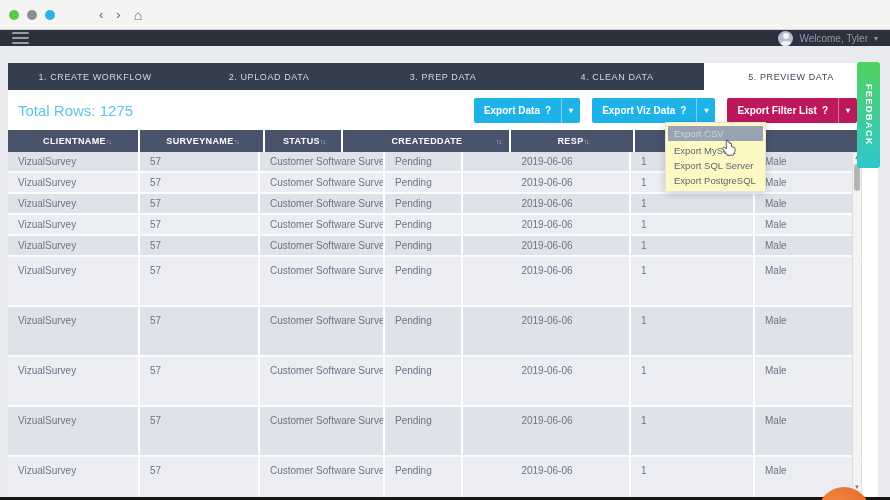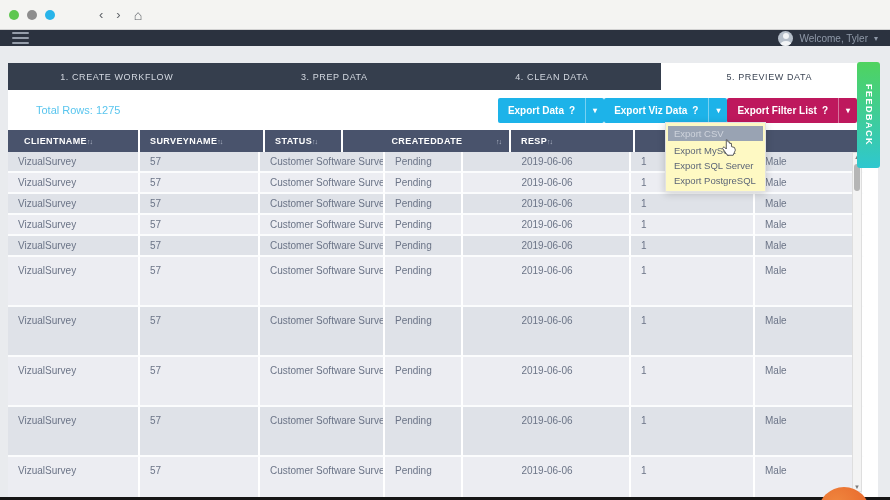--- a/index.html
+++ b/index.html
@@ -28,32 +28,32 @@
   .caret{font-size:8px;color:#8f99a8}
 
   
   .tabbar{position:absolute;top:63px;left:8px;width:870px;height:27px;background:#353e4d;display:flex;z-index:6}
   .tab{flex:1;display:flex;align-items:center;justify-content:center;font-size:9px;font-weight:normal;letter-spacing:.6px;color:#d3d8e0;cursor:pointer;white-space:nowrap}
   .tab.active{background:#ffffff;color:#3c4554}
 
   
   .content{position:absolute;top:90px;left:8px;width:870px;height:410px;background:#fff;z-index:4}
   .toolbar{position:absolute;top:7px;left:0;width:100%;height:26px;display:flex;align-items:center}
-  .total-rows{margin-left:28px;font-size:11px;color:#59c5ee}
-  .btns{margin-left:auto;display:flex;gap:0;margin-right:21px}
+  .total-rows{margin-left:10px;font-size:15px;color:#59c5ee}
+  .btns{margin-left:auto;display:flex;gap:12px;margin-right:21px}
   .btn{display:flex;height:25px;border-radius:2px;overflow:hidden;color:#fff;font-size:10px;font-weight:bold;cursor:pointer}
   .btn .main{display:flex;align-items:center;padding:0 10px;gap:5px;white-space:nowrap}
   .btn .arrow{display:flex;align-items:center;padding:0 7px;border-left:1px solid rgba(255,255,255,.4);font-size:8px}
   .btn.blue{background:#1db3e9}
   .btn.teal{background:#be185d}
 
   
   .table{position:absolute;top:40px;left:0;width:856px}
   .thead{display:flex;height:22px;background:#49536c}
-  .th{display:flex;align-items:center;justify-content:flex-start;color:#fff;font-size:9px;font-weight:bold;letter-spacing:.4px;border-right:2px solid #fff;padding:0 8px 0 10px;white-space:nowrap;cursor:pointer}
+  .th{display:flex;align-items:center;justify-content:center;color:#fff;font-size:9px;font-weight:bold;letter-spacing:.4px;border-right:2px solid #fff;padding:0 8px 0 10px;white-space:nowrap;cursor:pointer}
   .sort{font-size:7px;color:#b7bece;letter-spacing:-1px;font-weight:normal}
   .col-clientname{width:132px;padding-left:16px}
   .col-survey_id{width:120px}
   .col-surveyname{width:125px}
   .col-status{width:78px}
   .col-createddate{width:168px}
   .col-resp{width:124px}
   .col-filter1{width:109px;border-right:none}
   .th.col-createddate{justify-content:center;position:relative}
   .th.col-createddate .sort{position:absolute;right:8px}
@@ -112,20 +112,21 @@
     </div>
   <div class="user">
     <span class="avatar"></span>
     <span>Welcome, Tyler</span>
     <span class="caret">▾</span>
   </div>
 </div>
 
 <div class="tabbar">
   <div class="tab">1. CREATE WORKFLOW</div>
+  <div class="tab">2. UPLOAD DATA</div>
   <div class="tab">3. PREP DATA</div>
   <div class="tab">4. CLEAN DATA</div>
   <div class="tab active">5. PREVIEW DATA</div>
 </div>
 
 <div class="content">
   <div class="toolbar">
     <span class="total-rows">Total Rows: 1275</span>
     <div class="btns">
       <div class="btn blue">

